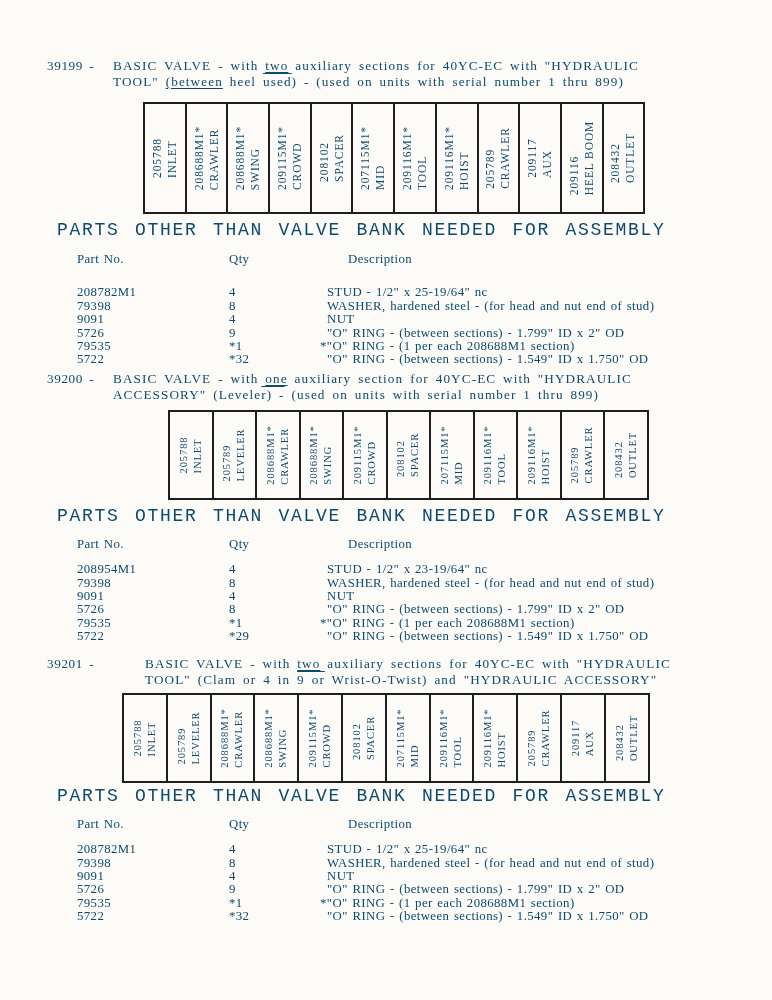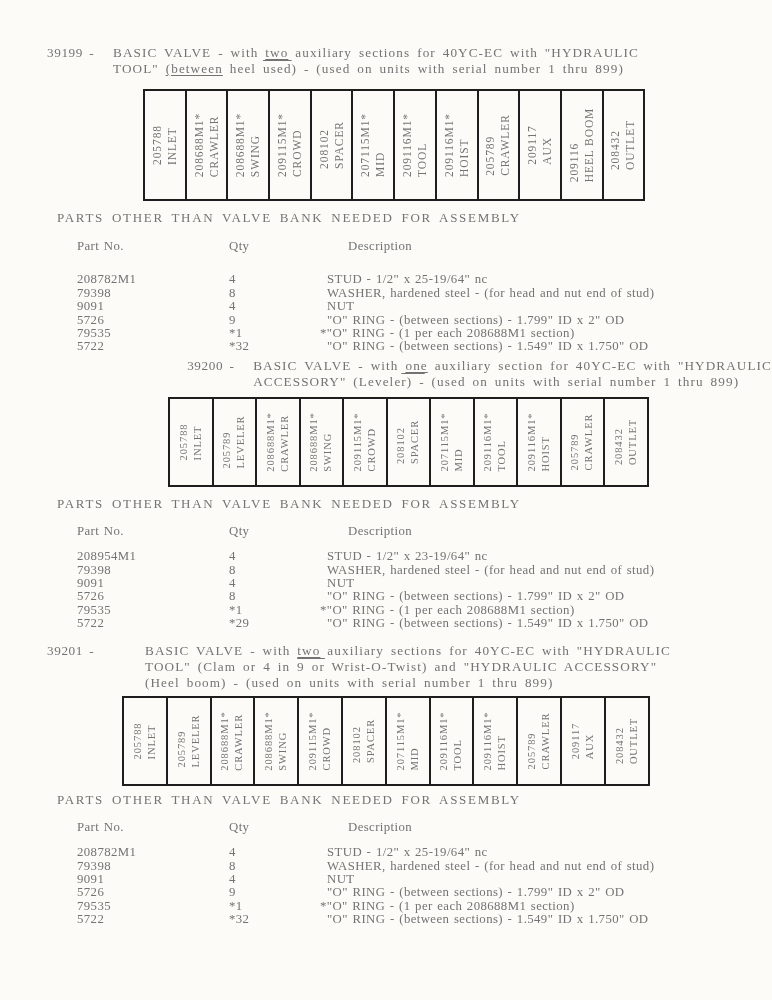--- a/index.html
+++ b/index.html
@@ -1,19 +1,19 @@
 <!DOCTYPE html>
 <html><head>
 <meta charset="utf-8">
 <style>
   html,body{margin:0;padding:0;background:#d8d8d4;}
   .page{
-    width:772px;height:1000px;background:#fcfbf8;color:#737373;
+    width:772px;height:1000px;background:#fcfbf8;color:#0c4a6e;
     font-family:"Liberation Serif",serif;position:relative;
-    box-sizing:border-box;padding:45px 0 0 47px;overflow:hidden;
+    box-sizing:border-box;padding:58px 0 0 47px;overflow:hidden;
   }
   
   .sec-heading{display:flex;font-size:13.2px;line-height:16px;letter-spacing:1.1px;word-spacing:2.5px;}
   .sec-num{flex:none;width:66px;letter-spacing:0.6px;}
   .sec-text{max-width:600px;}
   .hline{display:block;}
   .u{text-decoration:underline;text-underline-offset:2px;}
   .o{text-decoration:overline;}
   
   .bank{display:flex;}
@@ -24,35 +24,35 @@
   .bank2{margin-top:7px;margin-left:121px;}
   .bank2 .cell{width:45.5px;height:90px;}
   .bank3{margin-top:5px;margin-left:75px;}
   .bank3 .cell{width:45.8px;height:90px;}
   .vt{position:absolute;top:50%;left:50%;transform:translate(-50%,-50%) rotate(-90deg);
       white-space:nowrap;line-height:1.3;letter-spacing:0.9px;}
   .vt span{display:block;}
   .bank1 .vt{font-size:11.5px;}
   .bank2 .vt,.bank3 .vt{font-size:10.5px;}
   
-  .parts-title{font-size:13px;line-height:15px;letter-spacing:1.7px;word-spacing:3px;margin-top:9px;margin-left:10px;}
+  .parts-title{font-size:18px;line-height:15px;letter-spacing:1.7px;word-spacing:3px;margin-top:9px;margin-left:10px;font-family:Liberation Mono, monospace;}
   .ptable{margin-left:30px;font-size:12.8px;letter-spacing:0.4px;word-spacing:1px;}
   .thead{display:flex;line-height:13.4px;}
   .t1 .thead{margin-top:15px;}
   .t2 .thead,.t3 .thead{margin-top:14px;}
   .rows{margin-top:20px;}
   .t2 .rows,.t3 .rows{margin-top:12px;font-family:Liberation Serif, serif;}
   .trow{display:flex;line-height:13.4px;}
   .c-part{flex:none;width:149px;}
   .c-qty{flex:none;width:101px;box-sizing:border-box;padding-left:3px;}
   .c-desc{flex:1;}
   .thead .c-desc{padding-left:21px;}
   .hang{text-indent:-7px;}
   
-  .sec2 .sec-heading{margin-top:4px;justify-content:flex-end;}
+  .sec2 .sec-heading{margin-top:4px;}
   .sec3 .sec-heading{margin-top:12px;gap:32px;}
   .parts-title.pt2{margin-top:9px;}
   .parts-title.pt3{margin-top:6px;}
 </style>
 </head>
 <body>
 
 <div class="page">
 
   <div class="sec sec1">
@@ -302,21 +302,20 @@
       </div>
     </div>
   </div>
 
   <div class="sec sec3">
     <div class="sec-heading">
       <span class="sec-num">39201 -</span>
       <span class="sec-text">
         <span class="hline"><span>BASIC VALVE - with </span><span class="u">two</span><span> auxiliary sections for 40YC-EC with "HYDRAULIC</span></span>
         <span class="hline"><span>TOOL" (Clam or 4 in </span><span class="o">9 or</span><span> Wrist-O-Twist) and "HYDRAULIC ACCESSORY"</span></span>
-        <span class="hline"><span>(Heel boom) - (used on units with serial number 1 thru 899)</span></span>
       </span>
     </div>
 
     <div class="bank bank3">
       <div class="cell">
           <div class="vt">
             <span>205788</span>
             <span>INLET</span>
           </div>
         </div>

